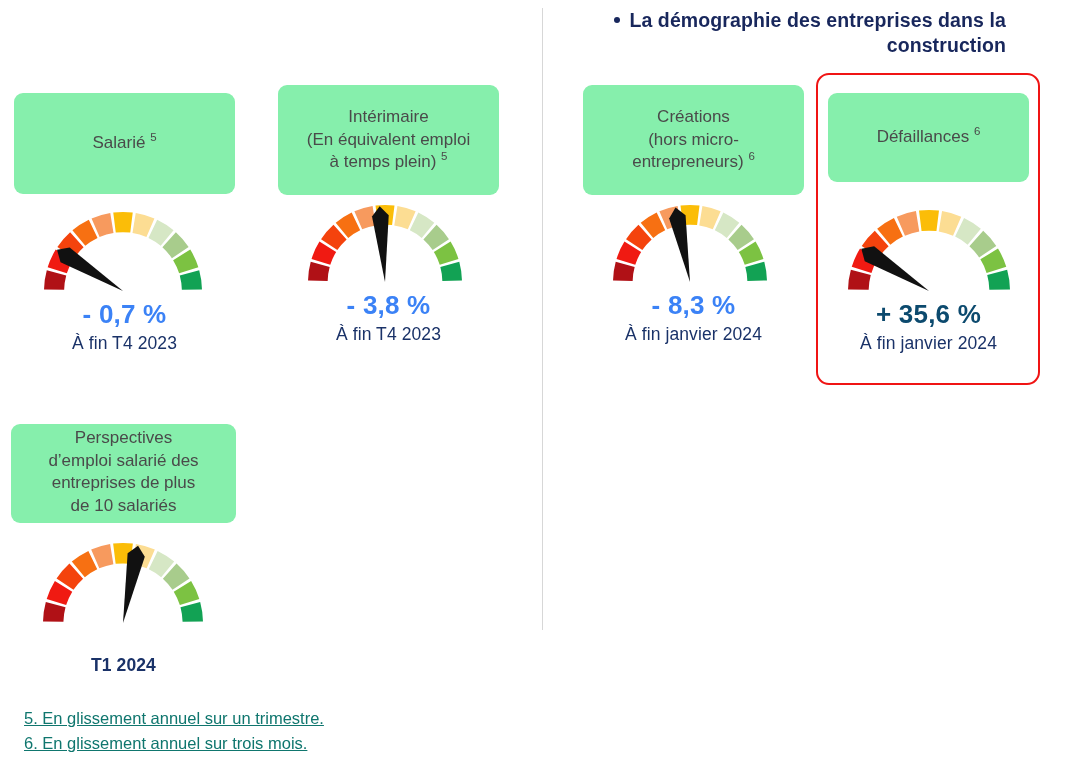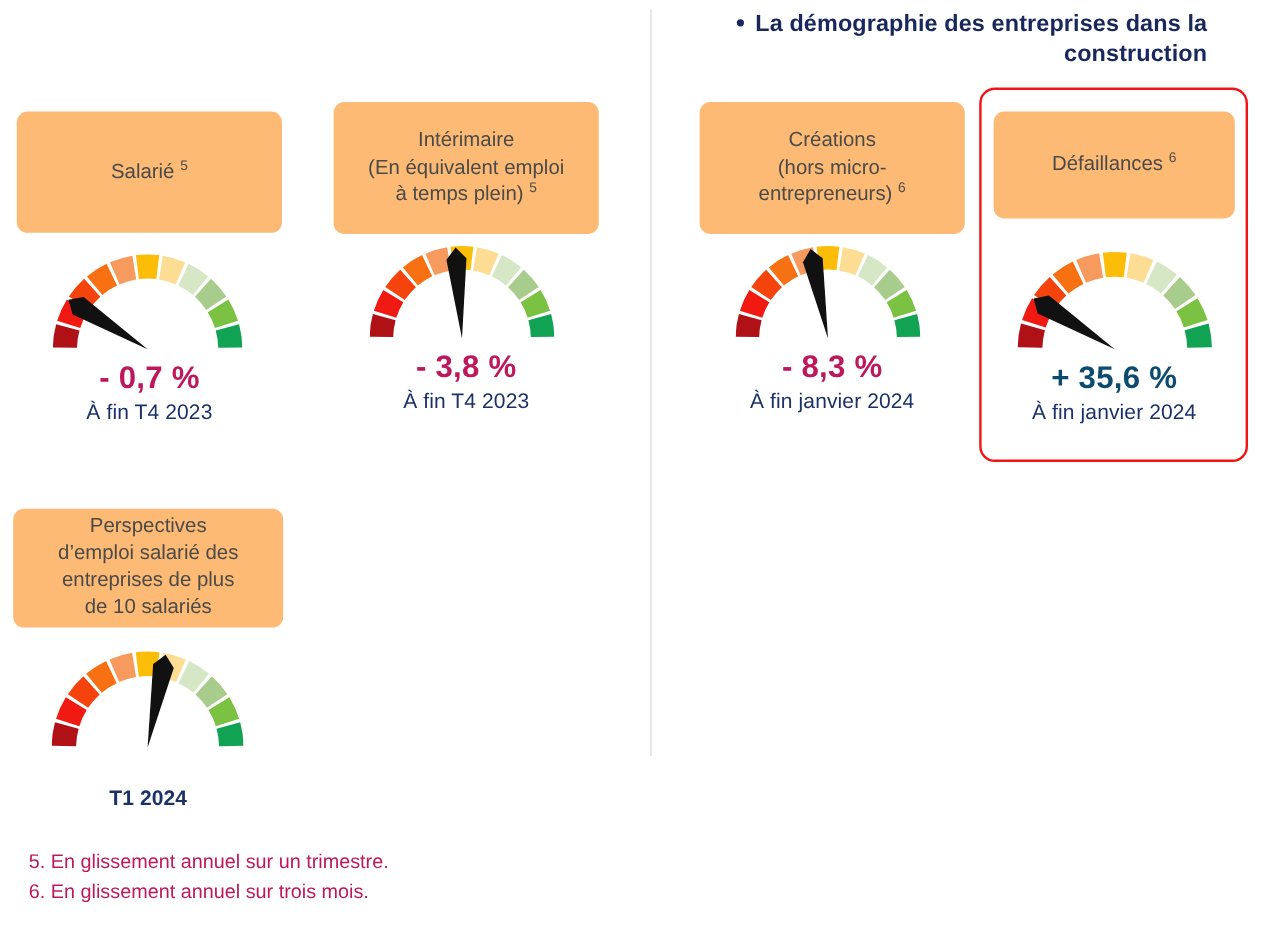--- a/index.html
+++ b/index.html
@@ -33,40 +33,40 @@
     background:#18275c;vertical-align:middle;margin-right:9px;
     position:relative;top:-2px;
   }
   #head-emploi{left:20px;top:20px;width:420px;}
   #head-demo{left:576px;top:8px;width:430px;}
   #head-demo .htext{display:inline;}
 
   
   .metric{position:absolute;}
   .card{
-    background:#fdba74;
+    background:#86efac;
     border-radius:9px;
     display:flex;align-items:center;justify-content:center;
     text-align:center;
     color:#4a4a4a;
     font-size:17px;
     line-height:22.5px;
     box-sizing:border-box;
     padding:6px 8px;
   }
   .card sup{font-size:11.5px;vertical-align:super;line-height:0;}
 
   .gauge-wrap{position:relative;}
   .gauge-wrap svg{display:block;}
 
   .value{
     text-align:center;
     font-weight:bold;
     font-size:26px;
-    color:#be185d;
+    color:#3b82f6;
     letter-spacing:.2px;
     margin-top:2px;
   }
   .value.neg-red{color:#0c4a6e;}
   .subvalue{
     text-align:center;
     font-size:17.5px;
     color:#1a3268;
     margin-top:3px;
     letter-spacing:.1px;
@@ -100,21 +100,21 @@
 
   .highlight-box{
     position:absolute;left:816px;top:73px;width:224px;height:312px;
     border:2.5px solid #f01414;border-radius:13px;
     box-sizing:border-box;
     pointer-events:none;
   }
 
   .footnotes{
     position:absolute;left:24px;top:706px;
-    color:#be185d;font-size:16.5px;line-height:25px;
+    color:#0f766e;font-size:16.5px;line-height:25px;text-decoration:underline;
   }
   .footnotes div{white-space:nowrap;}
 </style>
 </head>
 <body>
 
 <div class="divider"></div>
 
 <div class="panel" id="panel-left">
 

